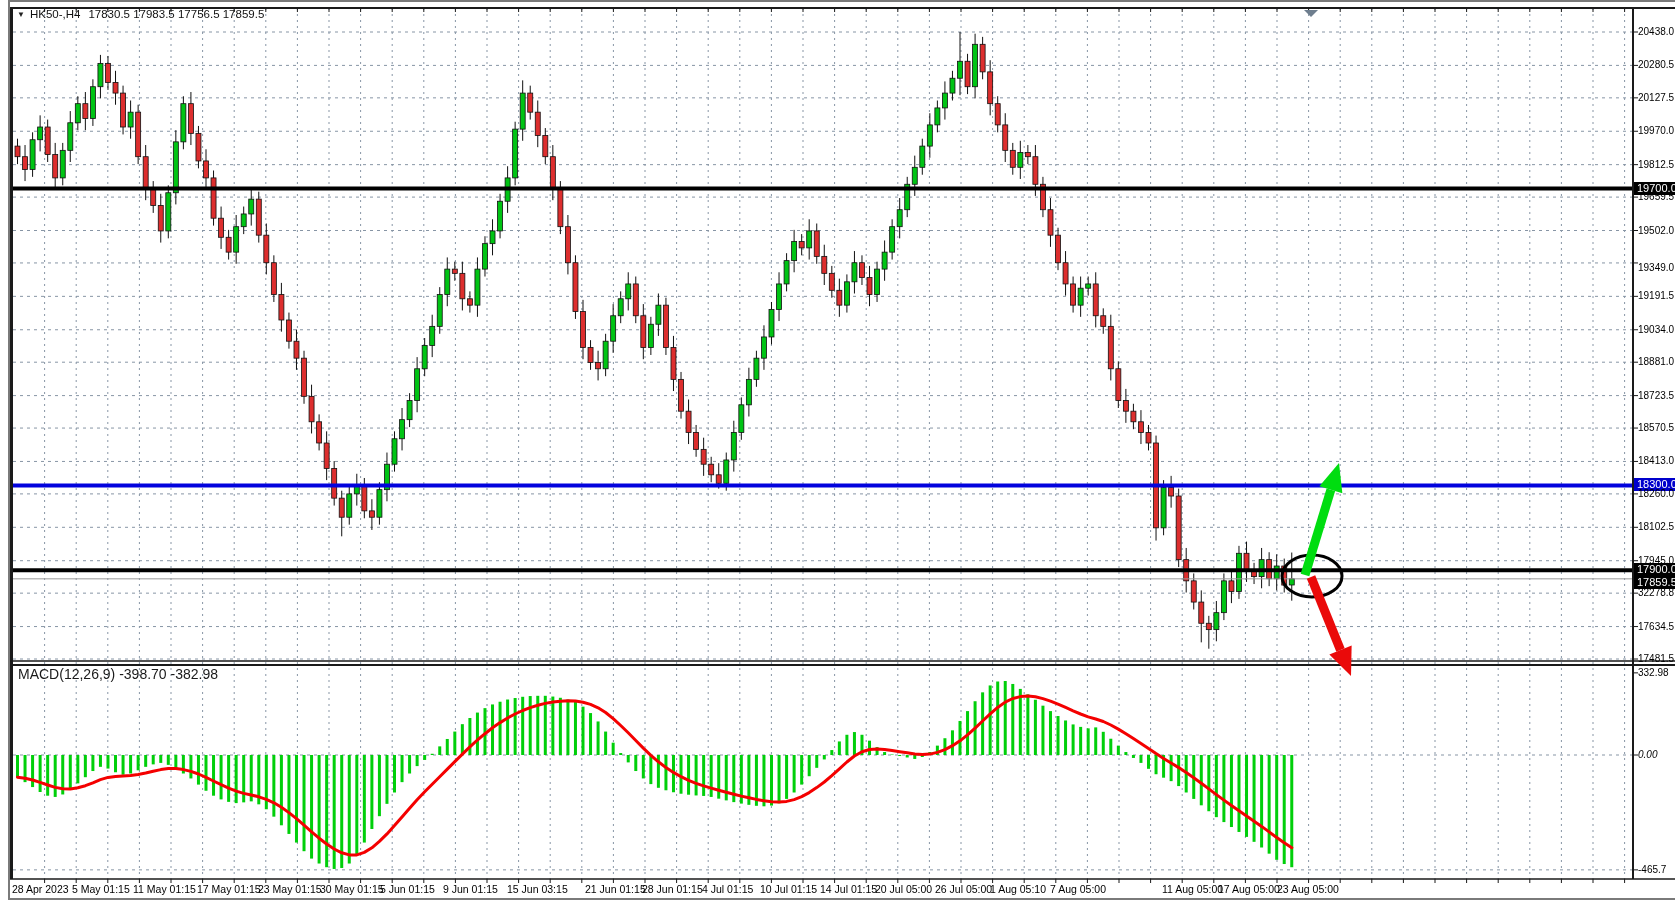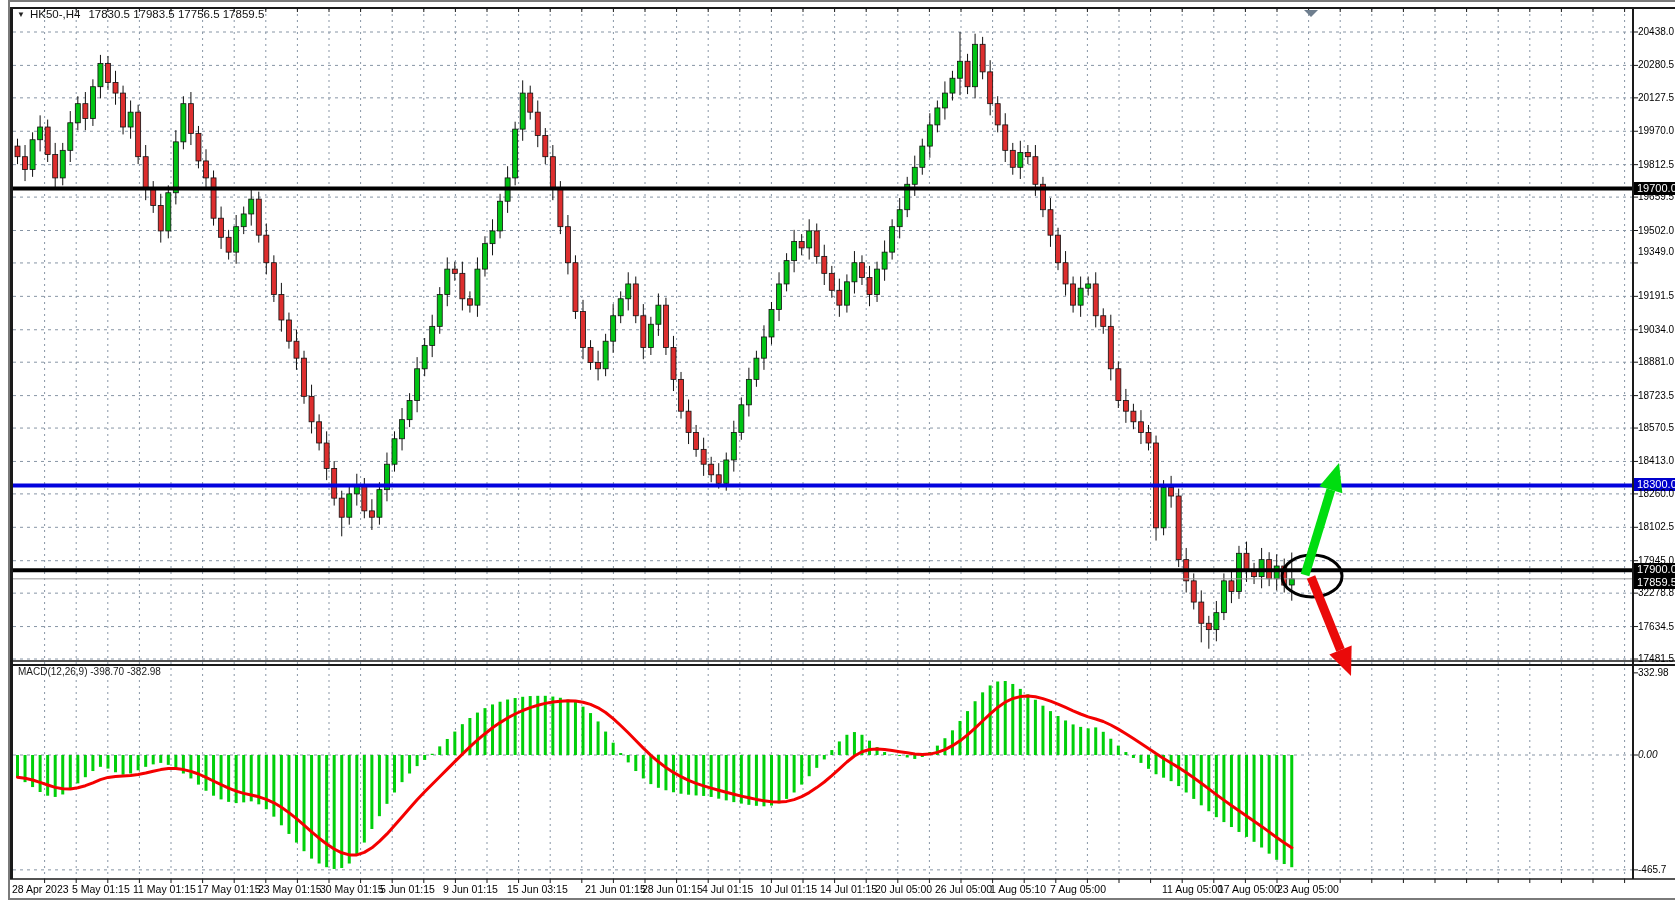--- a/index.html
+++ b/index.html
@@ -4,21 +4,21 @@
 <style>
   html,body{margin:0;padding:0;background:#ffffff;}
   .window{position:relative;width:1675px;height:900px;background:#ffffff;
     border:2px solid #7a7a7a;box-sizing:border-box;overflow:hidden;
     font-family:"Liberation Sans",sans-serif;margin-left:8px;}
   svg{position:absolute;left:0;top:0;}
   .symbol-label{position:absolute;left:7px;top:6px;font-size:11.5px;color:#111;
     white-space:nowrap;}
   .symbol-label .dd{font-size:8px;color:#222;margin-right:5px;vertical-align:1px;}
   .symbol-label .sym{margin-right:8px;}
-  .macd-label{position:absolute;left:8px;top:664px;font-size:10px;color:#1a1a1a;white-space:nowrap;}
+  .macd-label{position:absolute;left:8px;top:664px;font-size:14px;color:#1a1a1a;white-space:nowrap;}
   .badge{position:absolute;left:1624px;width:51px;height:13px;font-size:11px;line-height:13px;
     color:#fff;padding-left:3px;box-sizing:border-box;white-space:nowrap;}
   .badge.black{background:#000000;}
   .badge.blue{background:#0000cc;}
   .axis-col{position:absolute;left:1628px;width:46px;top:0;height:900px;}
   .axis-col span{position:absolute;font-size:10px;color:#000;white-space:nowrap;}
   .date-axis{position:absolute;left:0;top:881px;width:1675px;height:16px;}
   .date-axis span{position:absolute;font-size:10.5px;color:#000;white-space:nowrap;}
 </style>
 </head>
@@ -765,21 +765,21 @@
   <div class="badge black" id="b3" style="top: 574.247px;">17859.5</div>
 
   <div class="axis-col" id="price-axis">
       <span style="top: 24px;">20438.0</span>
       <span style="top: 57.4018px;">20280.5</span>
       <span style="top: 89.8493px;">20127.5</span>
       <span style="top: 123.251px;">19970.0</span>
       <span style="top: 156.653px;">19812.5</span>
       <span style="top: 189.1px;">19659.5</span>
       <span style="top: 222.502px;">19502.0</span>
-      <span style="top: 244px; text-align: center;">19349.0</span>
+      <span style="top: 260px; text-align: center;">19349.0</span>
       <span style="top: 288.352px;">19191.5</span>
       <span style="top: 321.753px;">19034.0</span>
       <span style="top: 354.201px;">18881.0</span>
       <span style="top: 387.603px;">18723.5</span>
       <span style="top: 420.05px;">18570.5</span>
       <span style="top: 453.452px;">18413.0</span>
       <span style="top: 485.9px;">18260.0</span>
       <span style="top: 519.301px;">18102.5</span>
       <span style="top: 552.703px;">17945.0</span>
       <span style="top: 585.151px;">32278.8</span>

